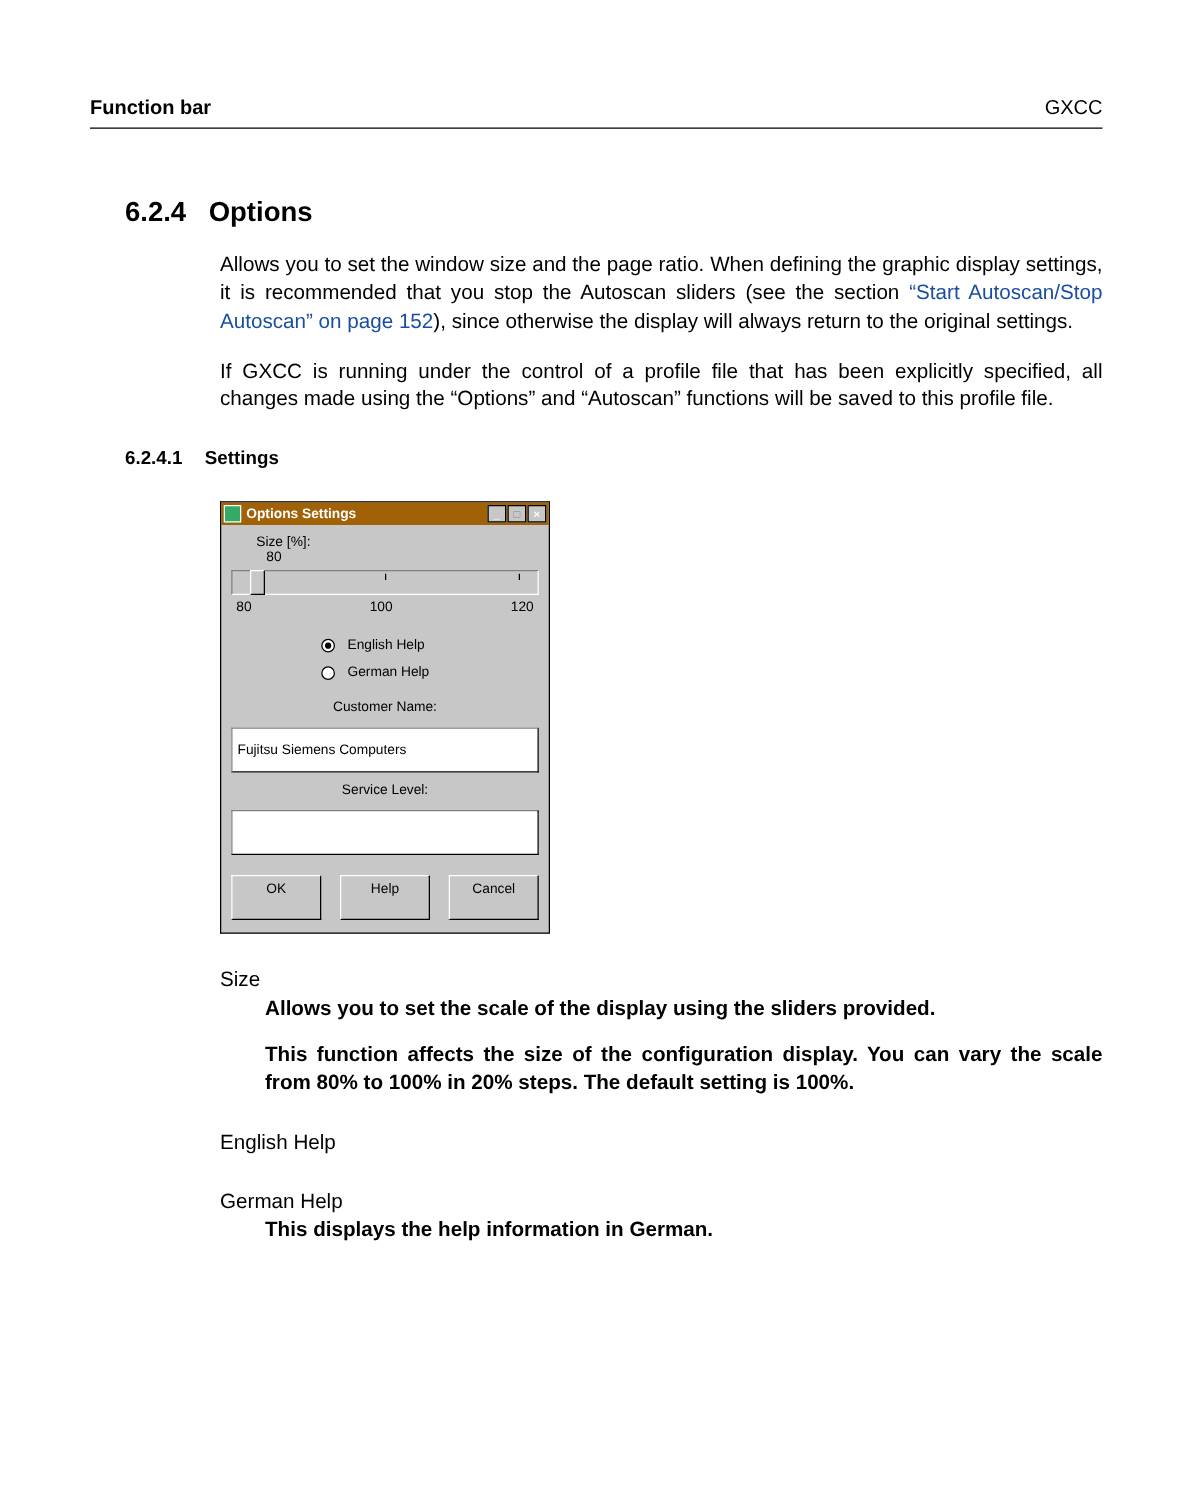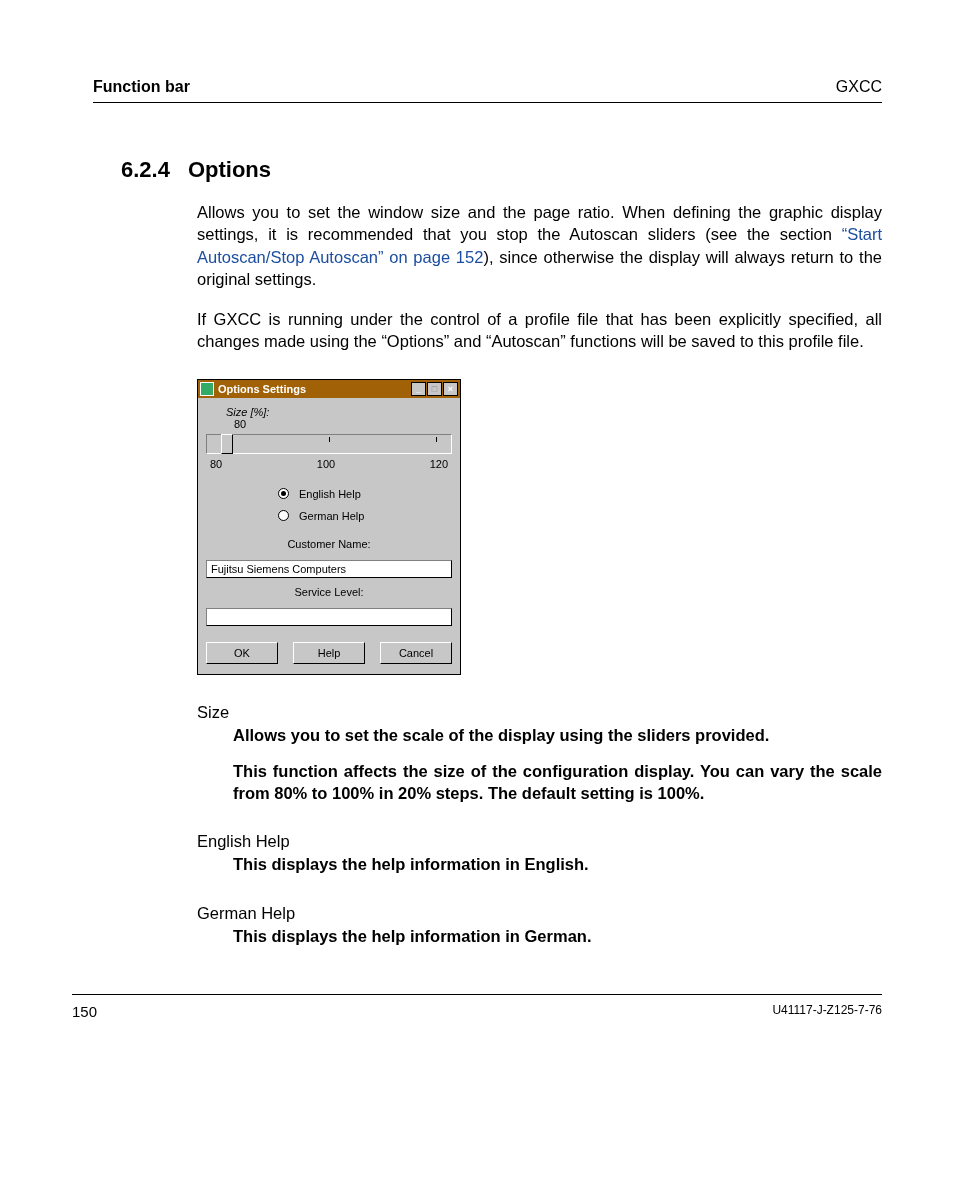--- a/index.html
+++ b/index.html
@@ -4,21 +4,21 @@
 <style>
   body {
     margin: 0;
     padding: 0;
     font-family: Arial, Helvetica, sans-serif;
     background: #fff;
     color: #000;
     width: 954px;
   }
   .page {
-    padding: 78px 72px 40px 93px;
+    padding: 78px 72px 40px 72px;
     position: relative;
     min-height: 1080px;
     box-sizing: border-box;
   }
   .header-row {
     display: flex;
     justify-content: space-between;
     font-size: 16px;
     padding-bottom: 6px;
     border-bottom: 1.5px solid #000;
@@ -81,21 +81,21 @@
     width: 15px; height: 14px;
     background: #c7c7c7;
     border: 1px solid #000;
     font-size: 9px;
     line-height: 12px;
     text-align: center;
     font-family: Arial;
     box-sizing: border-box;
   }
   .dlg-body { padding: 6px 8px 10px 8px; }
-  .size-label { margin-left: 20px; margin-top: 2px; font-style: italic; }
+  .size-label { margin-left: 20px; margin-top: 2px; }
   .size-val { margin-left: 28px; }
   .slider-track {
     margin-top: 4px;
     height: 18px;
     position: relative;
     border-top: 1px solid #808080;
     border-left: 1px solid #808080;
     border-right: 1px solid #fff;
     border-bottom: 1px solid #fff;
     background: #c7c7c7;
@@ -131,33 +131,33 @@
     content: ""; position: absolute; left: 2px; top: 2px;
     width: 5px; height: 5px; background: #000; border-radius: 50%;
   }
   .centered-label { text-align: center; margin-top: 16px; }
   .text-input {
     margin-top: 10px;
     background: #fff;
     border: 1px solid #000;
     border-top-color: #808080;
     border-left-color: #808080;
-    height: 18px;
+    height: 36px;
     padding: 1px 4px;
     font-size: 11px;
     box-sizing: border-box;
     width: 100%;
   }
   .btn-row {
     display: flex;
     justify-content: space-between;
     margin-top: 16px;
   }
   .w95btn {
-    width: 72px; height: 22px;
+    width: 72px; height: 36px;
     background: #c7c7c7;
     border: 1px solid #000;
     border-top-color: #fff;
     border-left-color: #fff;
     font-size: 11px;
     text-align: center;
     line-height: 20px;
     box-sizing: border-box;
   }
   .def-term {
@@ -198,20 +198,23 @@
   <div class="h2">
     <span class="sec-num">6.2.4</span><span>Options</span>
   </div>
 
   <div class="body-text">
     <span>Allows you to set the window size and the page ratio. When defining the graphic display settings, it is recommended that you stop the Autoscan sliders (see the section </span><span class="link">“Start Autoscan/Stop Autoscan” on page 152</span><span>), since otherwise the display will always return to the original settings.</span>
   </div>
 
   <div class="body-text">If GXCC is running under the control of a profile file that has been explicitly specified, all changes made using the “Options” and “Autoscan” functions will be saved to this profile file.</div>
 
+  <div class="h3">
+    <span class="sec-num">6.2.4.1</span><span>Settings</span>
+  </div>
 
   <div class="dialog-wrap">
     <div class="dialog">
       <div class="titlebar">
         <span class="ticon"></span>
         <span class="title-text">Options Settings</span>
         <span class="winbtns">
           <span class="winbtn">_</span>
           <span class="winbtn" style="color:#888">□</span>
           <span class="winbtn">×</span>
@@ -258,23 +261,18 @@
         </div>
       </div>
     </div>
   </div>
 
   <div class="def-term">Size</div>
   <div class="def-body">Allows you to set the scale of the display using the sliders provided.</div>
   <div class="def-body" style="margin-top:14px">This function affects the size of the configuration display. You can vary the scale from 80% to 100% in 20% steps. The default setting is 100%.</div>
 
   <div class="def-term">English Help</div>
-  <div class="def-body">This displays the help information in English.</div>
 
   <div class="def-term">German Help</div>
   <div class="def-body">This displays the help information in German.</div>
 
-  <div class="footer">
-    <span>150</span>
-    <span class="docid">U41117-J-Z125-7-76</span>
-  </div>
 
 </div>
 
 </body></html>

